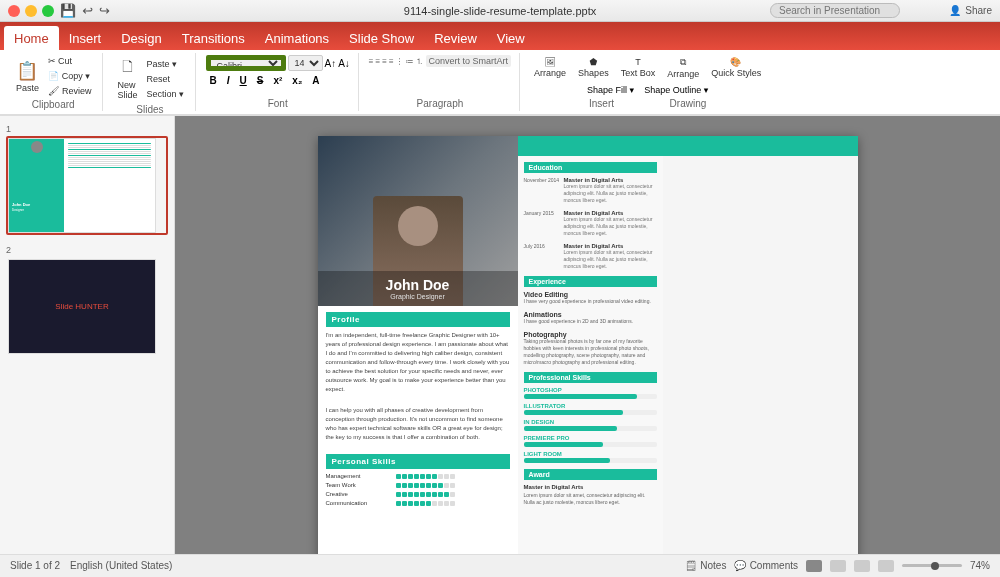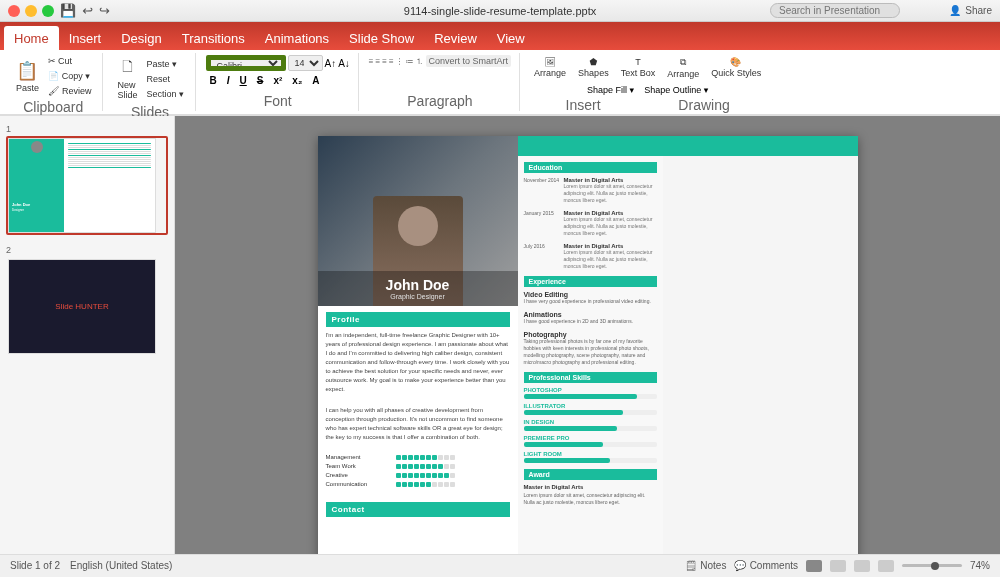--- a/index.html
+++ b/index.html
@@ -106,21 +106,21 @@
       display: flex;
       flex-direction: column;
       align-items: center;
       border-right: 1px solid #e0e0e0;
       padding: 2px 8px;
       gap: 2px;
       min-width: 60px;
     }
     .ribbon-group:last-child { border-right: none; }
     .ribbon-group-label {
-      font-size: 14px;
+      font-size: 10px;
       color: #666;
       margin-top: auto;
     }
     .ribbon-btn-row {
       display: flex;
       gap: 2px;
       align-items: center;
     }
     .ribbon-btn {
       display: flex;
@@ -738,20 +738,21 @@
         <div class="resume-section">
           <div class="resume-section-header">Profile</div>
           <div class="resume-section-text">I'm an independent, full-time freelance Graphic Designer with 10+ years of professional design experience. I am passionate about what I do and I'm committed to delivering high caliber design, consistent communication and follow-through every time. I work closely with you to achieve the best solution for your specific needs and never, ever outsource work. My goal is to make your experience better than you expect.</div>
         </div>
 
         <div class="resume-section">
           <div class="resume-section-text">I can help you with all phases of creative development from conception through production. It's not uncommon to find someone who has expert technical software skills OR a great eye for design; the key to my success is that I offer a combination of both.</div>
         </div>
 
         <div class="resume-section">
+          <div class="resume-section-header">Personal Skills</div>
           <div id="skills-container">
               <div class="resume-skills-row">
                 <div class="resume-skill-label">Management</div>
                 <div class="resume-skill-dots">
                   <div class="skill-dot filled"></div>
                   <div class="skill-dot filled"></div>
                   <div class="skill-dot filled"></div>
                   <div class="skill-dot filled"></div>
                   <div class="skill-dot filled"></div>
                   <div class="skill-dot filled"></div>
@@ -802,24 +803,20 @@
                   <div class="skill-dot filled"></div>
                   <div class="skill-dot empty"></div>
                   <div class="skill-dot empty"></div>
                   <div class="skill-dot empty"></div>
                   <div class="skill-dot empty"></div>
                 </div>
               </div>
             </div>
         </div>
 
-        <div class="resume-section">
-          <div class="resume-section-header">Contact</div>
-
-        </div>
 
       </div>
 
       <div class="resume-right">
         <div class="resume-right-top"></div>
         <div class="resume-right-content">
 
           <div class="resume-right-sidebar">
 
             <div class="sidebar-edu-header">Education</div>

